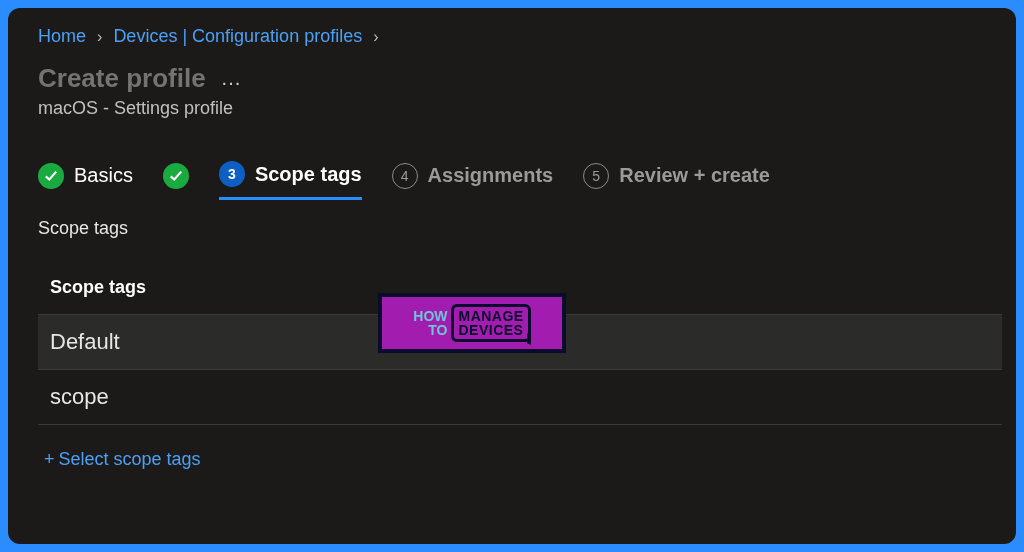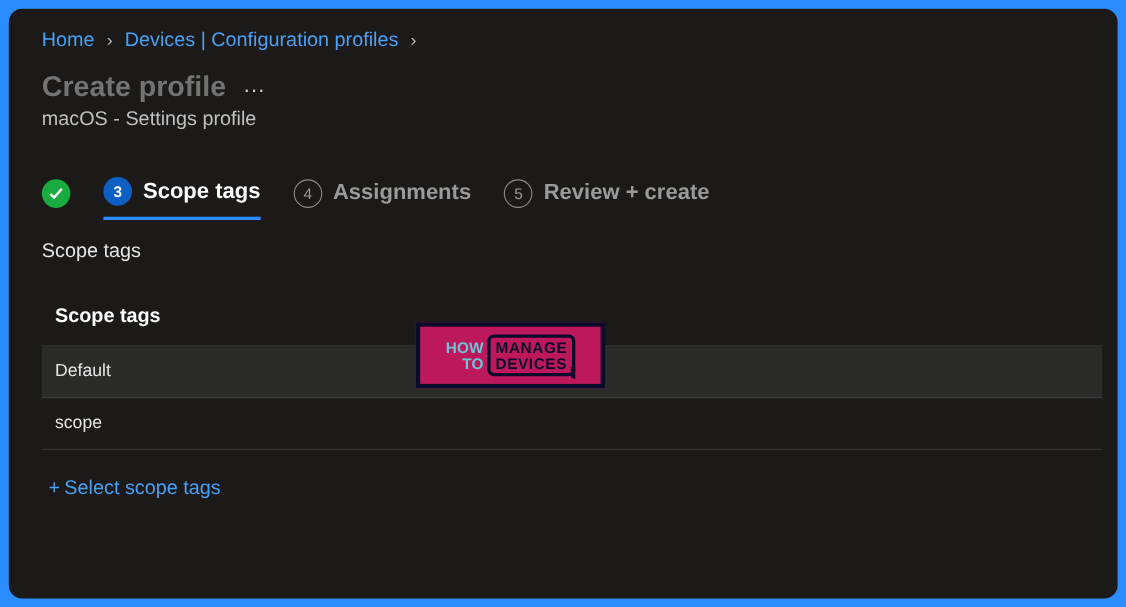--- a/index.html
+++ b/index.html
@@ -24,29 +24,29 @@
   .step.active .label { color: #ffffff; font-weight: 600; }
   .step.future .label { color: #9a9a9a; font-weight: bold; }
   .badge { width: 26px; height: 26px; border-radius: 50%; display: inline-flex; align-items: center; justify-content: center; font-size: 14px; flex-shrink: 0; }
   .badge.check { background: #1aab40; color: #fff; }
   .badge.check svg { width: 14px; height: 14px; }
   .badge.current { background: #0d5fc4; color: #fff; font-weight: 600; }
   .badge.num { border: 1.5px solid #8a8a8a; color: #9a9a9a; font-weight: 400; }
   .section-label { font-size: 18px; color: #e6e6e6; margin-bottom: 22px; }
   .table { width: 100%; }
   .table-header { font-size: 18px; font-weight: 600; color: #ffffff; padding: 16px 12px 16px 12px; border-bottom: 1px solid #3a3a3a; }
-  .table-row { font-size: 16px; color: #e6e6e6; padding: 14px 12px; border-bottom: 1px solid #3a3a3a; }
+  .table-row { font-size: 22px; color: #e6e6e6; padding: 14px 12px; border-bottom: 1px solid #3a3a3a; }
   .table-row.hl { background: #2b2b2a; }
   .select-link { display: flex; align-items: center; gap: 4px; color: #4aa0f5; font-size: 18px; margin-top: 22px; padding: 2px 6px; cursor: pointer; }
   .select-link .plus { font-size: 18px; }
 
   
   .watermark {
-    position: absolute; left: 370px; top: 285px; width: 172px; height: 60px;
-    background: #be185d; border: 4px solid #0a0a2a; display: flex; align-items: center; justify-content: center;
+    position: absolute; left: 370px; top: 285px; width: 188px; height: 60px;
+    background: #a21caf; border: 4px solid #0a0a2a; display: flex; align-items: center; justify-content: center;
     pointer-events: none;
   }
   .wm-left { font-family: Arial, sans-serif; font-weight: 800; color: #6cc6d6; font-size: 14px; line-height: 14px; text-align: right; margin-right: 4px; }
   .wm-box { border: 3px solid #0a0a2a; border-radius: 6px; padding: 2px 4px; font-family: Arial, sans-serif; font-weight: 900; color: #0a0a2a; font-size: 14px; line-height: 14px; letter-spacing: 0.5px; position: relative; }
   .wm-box::after { content:""; position:absolute; right:-3px; bottom:-5px; width:4px; height:10px; background:#0a0a2a; transform: skewY(20deg); }
 </style>
 </head>
 <body>
 
 <div class="frame">
@@ -59,20 +59,28 @@
   </div>
 
   <div class="title-row">
     <h1 class="page-title">Create profile</h1>
     <span class="more-dots">...</span>
   </div>
   <div class="subtitle">macOS - Settings profile</div>
 
   <div class="wizard">
 
+    <div class="step done">
+      <span class="badge check">
+        <svg viewBox="0 0 16 16">
+            <path fill="none" stroke="#fff" stroke-width="2.5" d="M2 8.5 L6 12 L14 3"></path>
+          </svg>
+      </span>
+      <span class="label">Basics</span>
+    </div>
 
     <div class="step done">
       <span class="badge check">
         <svg viewBox="0 0 16 16">
             <path fill="none" stroke="#fff" stroke-width="2.5" d="M2 8.5 L6 12 L14 3"></path>
           </svg>
       </span>
     </div>
 
     <div class="step active">

